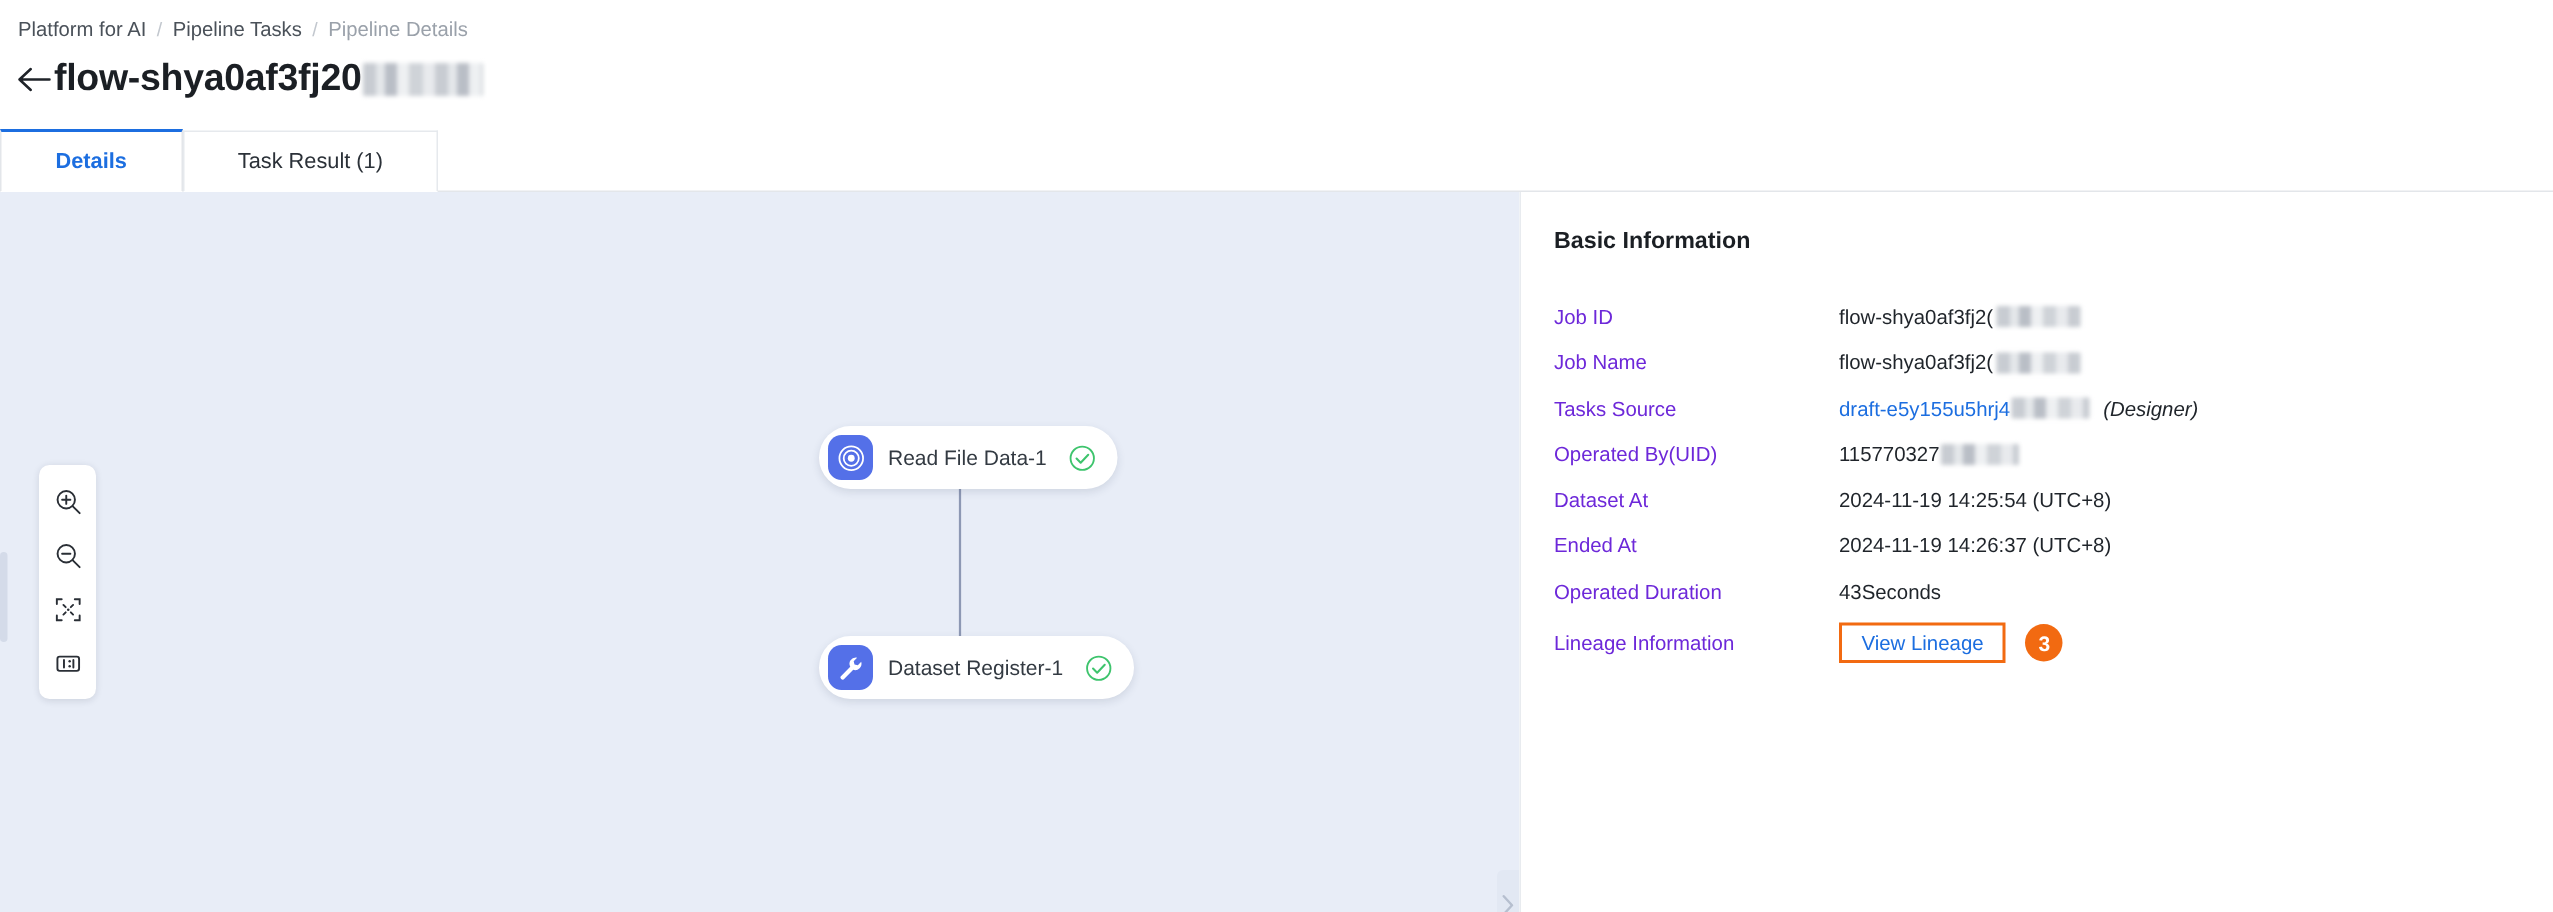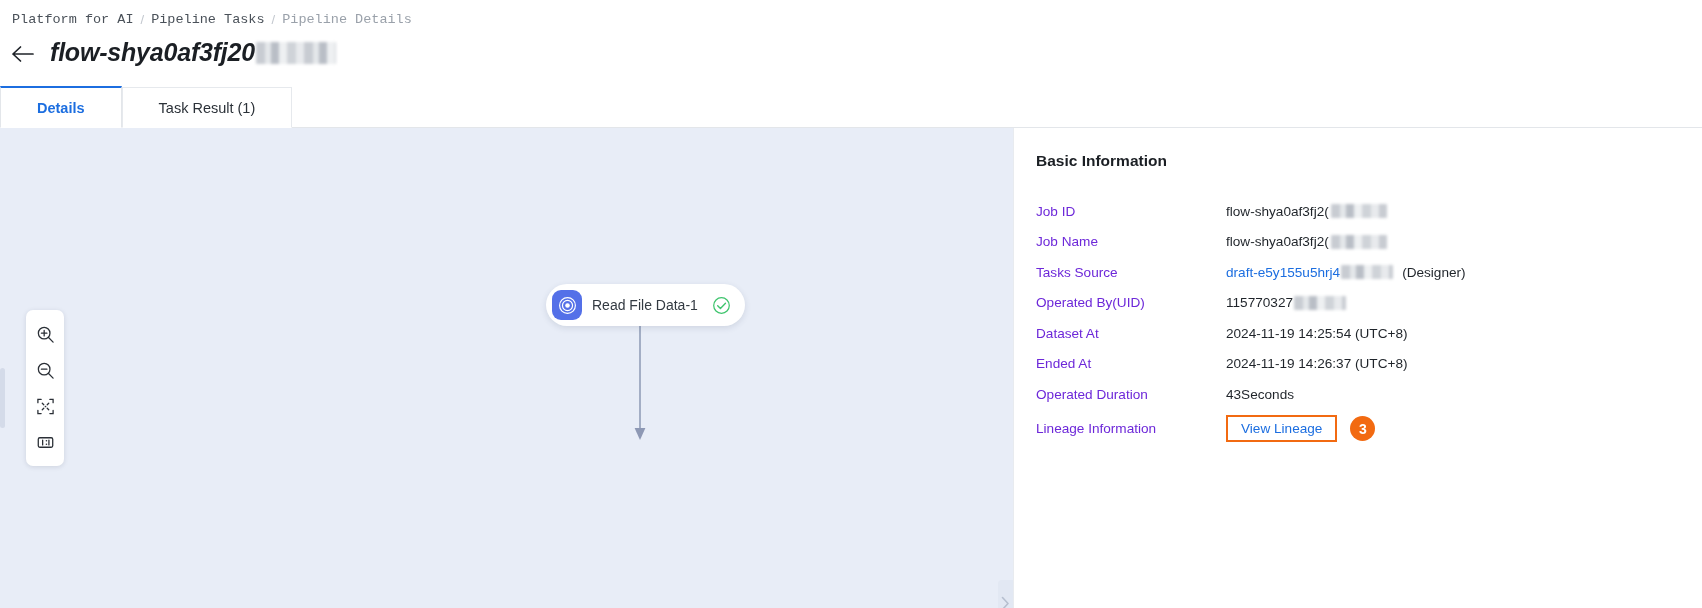--- a/index.html
+++ b/index.html
@@ -10,28 +10,28 @@
     overflow: hidden;
   }
   .page { position: relative; width: 1702px; height: 608px; background:#fff; }
 
   
   .breadcrumb {
     position: absolute; left: 12px; top: 12px;
     display: flex; align-items: center; gap: 7px;
     font-size: 13.5px; color: #555c66;
   }
-  .crumb { color: #4a5159; white-space: nowrap; font-family: Liberation Mono, monospace; }
+  .crumb { color: #4a5159; white-space: nowrap; }
   .crumb.last { color: #9aa1aa; }
   .crumb-sep { color: #c2c7ce; font-size: 13px; }
 
   
   .title-row {
     position: absolute; left: 10px; top: 38px;
-    display: flex; align-items: flex-end; gap: 14px; font-style: italic;
+    display: flex; align-items: center; 
   }
   .back-arrow {
     width: 26px; height: 26px; display:flex; align-items:center; justify-content:center;
     color:#1f2329; cursor: pointer;
   }
   .page-title {
     font-size: 25px; font-weight: bold; color: #1b1f24;
     letter-spacing: -0.2px; white-space: nowrap;
     display:flex; align-items:center;
   }
@@ -236,20 +236,34 @@
       </span>
       <span class="node-label">Read File Data-1</span>
       <span class="node-status">
         <svg width="19" height="19" viewBox="0 0 20 20" fill="none">
           <circle cx="10" cy="10" r="8.2" stroke="#3ec46d" stroke-width="1.3"></circle>
           <path d="M6 10.2l2.9 2.9L14.2 7.6" stroke="#3ec46d" stroke-width="1.45" stroke-linecap="round" stroke-linejoin="round"></path>
         </svg>
       </span>
     </div>
 
+    <div class="node" style="left:546px; top:296px;">
+      <span class="node-icon">
+        <svg width="19" height="19" viewBox="0 0 20 20" fill="none">
+          <path d="M13.6 2.4a4.5 4.5 0 00-4.3 6.6L3.1 15.2a1.5 1.5 0 102.1 2.1l6.2-6.2a4.5 4.5 0 005.6-5.6l-2.4 2.4-2.3-.6-.6-2.3 2.4-2.4a4.6 4.6 0 00-.5-.2z" fill="#fff"></path>
+        </svg>
+      </span>
+      <span class="node-label">Dataset Register-1</span>
+      <span class="node-status">
+        <svg width="19" height="19" viewBox="0 0 20 20" fill="none">
+          <circle cx="10" cy="10" r="8.2" stroke="#3ec46d" stroke-width="1.3"></circle>
+          <path d="M6 10.2l2.9 2.9L14.2 7.6" stroke="#3ec46d" stroke-width="1.45" stroke-linecap="round" stroke-linejoin="round"></path>
+        </svg>
+      </span>
+    </div>
 
     <div class="collapse-handle">
       <svg width="9" height="15" viewBox="0 0 9 15" fill="none">
         <path d="M1.5 1.5L7 7.5l-5.5 6" stroke="#b6bfcf" stroke-width="1.6" stroke-linecap="round" stroke-linejoin="round"></path>
       </svg>
     </div>
   </div>
 
   <div class="info-panel">
     <div class="info-title">Basic Information</div>
@@ -269,21 +283,21 @@
           <span class="redact redact-md"></span>
       </div>
     </div>
 
 
     <div class="info-row">
       <div class="info-key">Tasks Source</div>
       <div class="info-val">
         <span class="link">draft-e5y155u5hrj4</span>
           <span class="redact redact-sm"></span>
-        <span style="margin-left:9px;">(Designer)</span>
+        <span style="margin-left:9px;font-style:italic;">(Designer)</span>
       </div>
     </div>
 
     <div class="info-row">
       <div class="info-key">Operated By(UID)</div>
       <div class="info-val">
         <span>115770327</span>
           <span class="redact redact-sm"></span>
       </div>
     </div>

